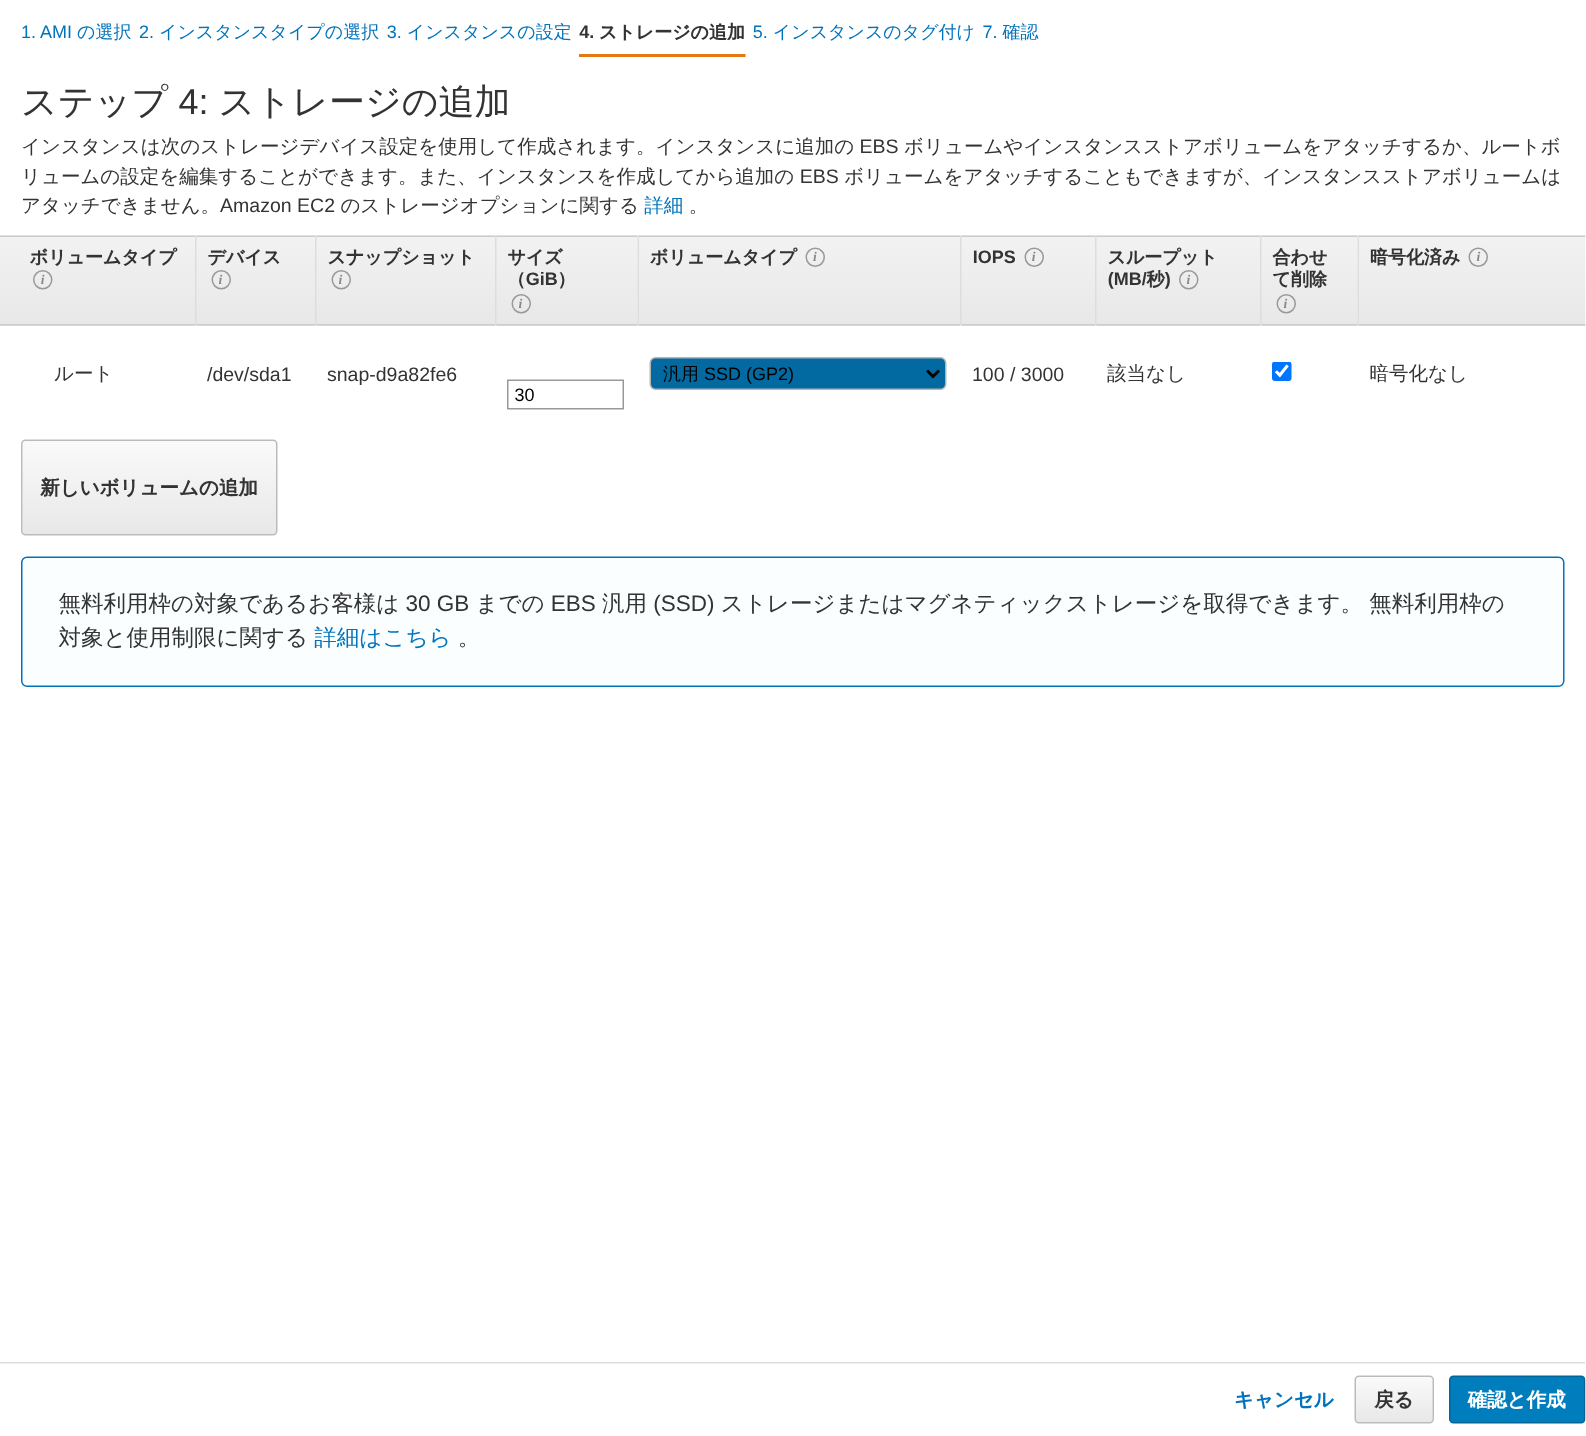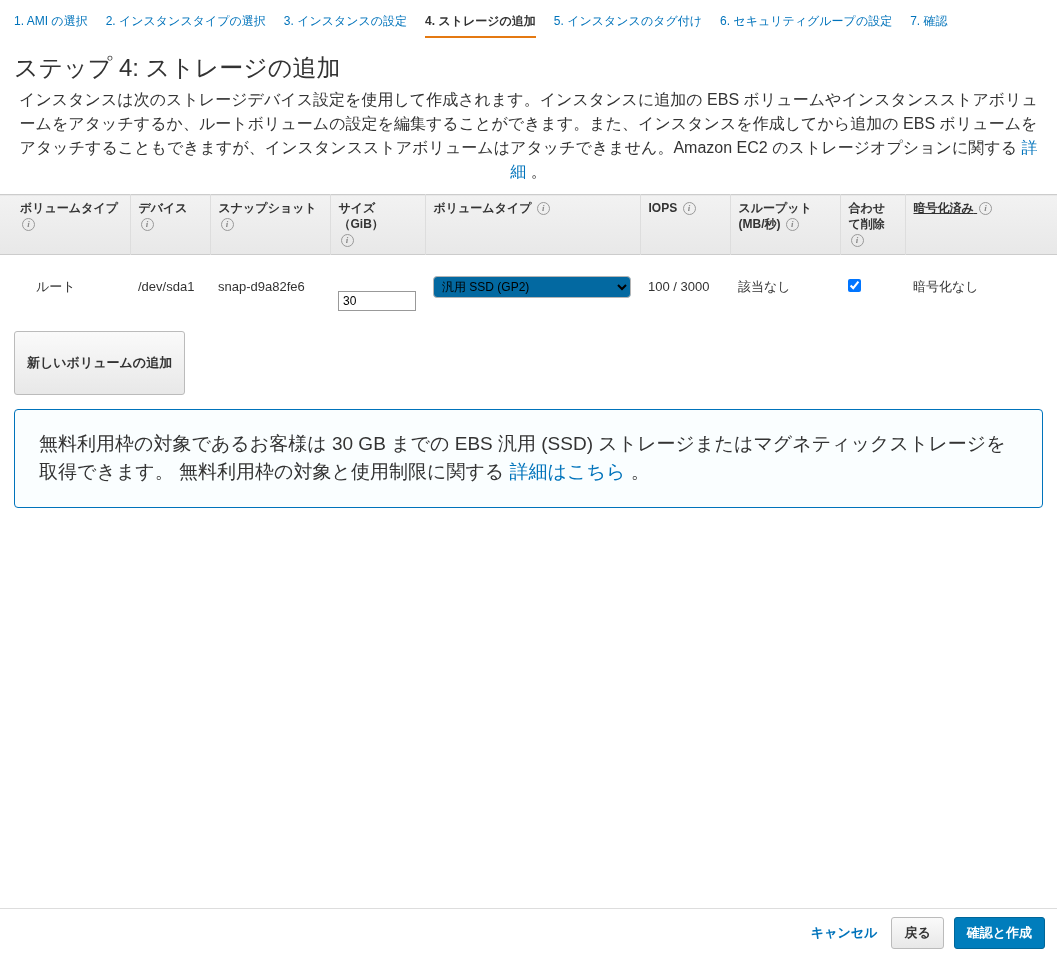--- a/index.html
+++ b/index.html
@@ -7,21 +7,21 @@
     font-family: "Helvetica Neue", Arial, sans-serif;
     font-size: 13px;
     color: #333;
     background: #fff;
     width: 1057px;
     height: 957px;
     position: relative;
   }
   .wizard-steps {
     display: flex;
-    gap: 18px;
+    gap: 5px;
     padding: 13px 14px 8px;
     font-size: 12px;
   }
   .wizard-steps a {
     color: #0073bb;
     text-decoration: none;
     padding-bottom: 6px;
     cursor: pointer;
   }
   .wizard-steps a.active {
@@ -29,25 +29,24 @@
     font-weight: 700;
     border-bottom: 2px solid #e47911;
   }
   .step-title {
     font-size: 24px;
     font-weight: 400;
     color: #333;
     padding: 6px 14px 4px;
   }
   .step-desc {
-    font-size: 16px;
+    font-size: 13px;
     color: #333;
     padding: 0 14px 10px;
     line-height: 1.5;
-    text-align: center;
   }
   .step-desc a {
     color: #0073bb;
     text-decoration: none;
     cursor: pointer;
   }
   .storage-table {
     width: 100%;
     border-collapse: collapse;
     font-size: 13px;
@@ -122,36 +121,36 @@
     color: #333;
     cursor: pointer;
     font-weight: bold;
   }
   .notice-box {
     margin: 14px 14px 0;
     border: 1px solid #0073bb;
     border-radius: 4px;
     background: #fafeff;
     padding: 20px 24px;
-    font-size: 19px;
+    font-size: 15px;
     color: #333;
     line-height: 1.5;
   }
   .notice-box a {
     color: #0073bb;
     text-decoration: none;
     cursor: pointer;
   }
   .footer-bar {
     position: absolute;
     bottom: 0;
     left: 0;
     right: 0;
     border-top: 1px solid #ddd;
-    padding: 8px 12px;
+    padding: 8px 0;
     display: flex;
     justify-content: flex-end;
     align-items: center;
     gap: 10px;
     background: #fff;
   }
   .footer-bar a.cancel {
     color: #0073bb;
     text-decoration: none;
     font-weight: bold;
@@ -177,34 +176,33 @@
     color: #fff;
   }
   .col-voltype1 { width: 130px; }
   .col-device { width: 80px; }
   .col-snap { width: 120px; }
   .col-size { width: 95px; }
   .col-voltype2 { width: 215px; }
   .col-iops { width: 90px; }
   .col-thru { width: 110px; }
   .col-del { width: 65px; }
-  .col-enc { width: auto; text-decoration: underline; }
+  .col-enc { width: auto; }
 </style>
 </head>
 <body>
 
 
 
 <div class="wizard-steps">
   <a>1. AMI の選択</a>
   <a>2. インスタンスタイプの選択</a>
   <a>3. インスタンスの設定</a>
   <a class="active">4. ストレージの追加</a>
   <a>5. インスタンスのタグ付け</a>
-  <a>6. セキュリティグループの設定</a>
   <a>7. 確認</a>
 </div>
 
 <h1 class="step-title">ステップ 4: ストレージの追加</h1>
 
 <div class="step-desc">
   <span>インスタンスは次のストレージデバイス設定を使用して作成されます。インスタンスに追加の EBS ボリュームやインスタンスストアボリュームをアタッチするか、ルートボリュームの設定を編集することができます。また、インスタンスを作成してから追加の EBS ボリュームをアタッチすることもできますが、インスタンスストアボリュームはアタッチできません。Amazon EC2 のストレージオプションに関する </span><a>詳細</a><span> 。</span>
 </div>
 
 <table class="storage-table">

